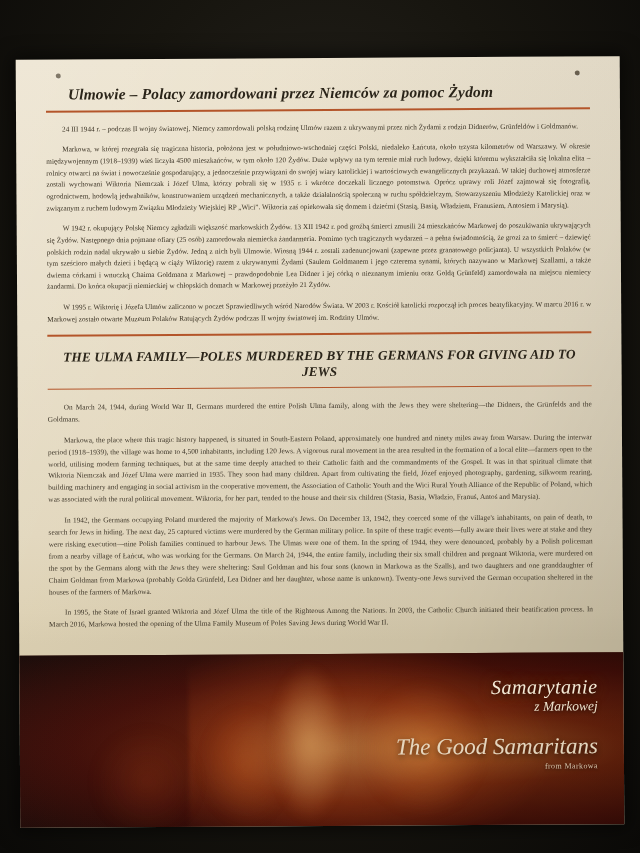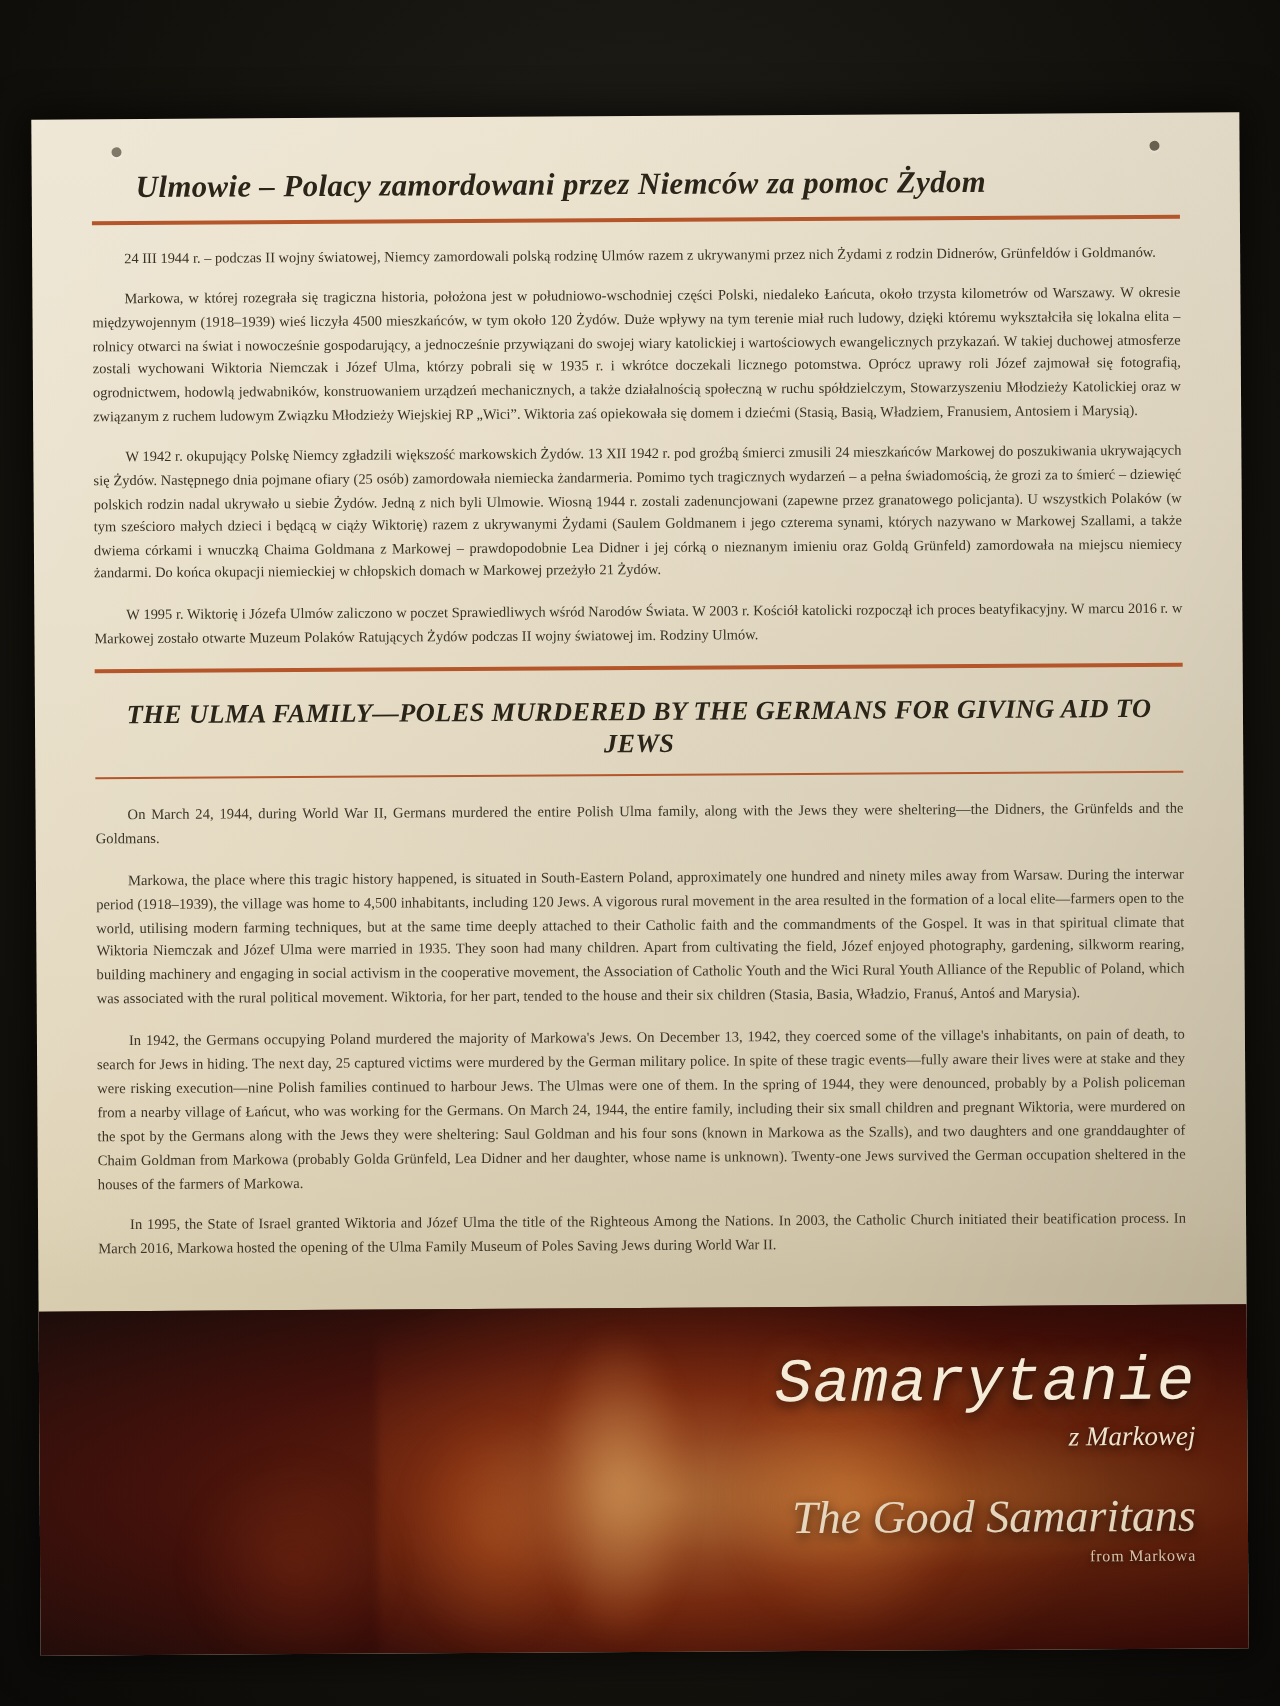--- a/index.html
+++ b/index.html
@@ -152,23 +152,23 @@
   .f4 { left: 12%; top: 42%; width: 110px; height: 110px; background: radial-gradient(ellipse, rgba(200,80,30,0.35), rgba(60,15,5,0.02) 70%); }
 
   .banner-text {
     position: absolute;
     right: 26px;
     top: 24px;
     text-align: right;
     z-index: 3;
   }
   .brand-pl {
-    font-family: Liberation Mono, monospace;
-    font-style: italic;
-    font-size: 31px;
+    font-family: Liberation Serif, serif;
+    font-style: italic;
+    font-size: 20px;
     color: #f4ead6;
     text-shadow: 0 2px 6px rgba(0,0,0,0.75), 0 0 16px rgba(255,180,90,0.35);
     letter-spacing: 0.5px;
     line-height: 1.05;
   }
   .brand-pl-sub {
     font-family: "Liberation Serif", serif;
     font-style: italic;
     font-size: 13.5px;
     color: #efe3cd;

